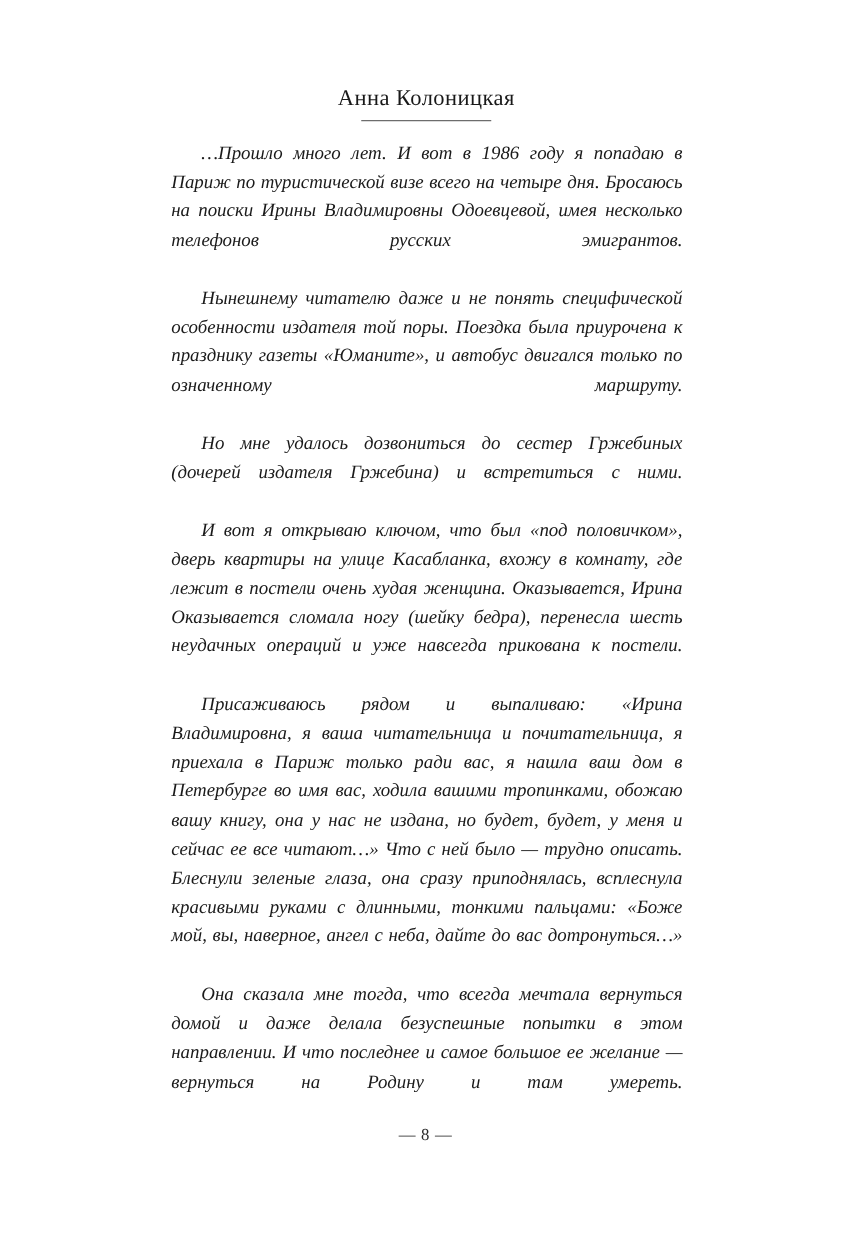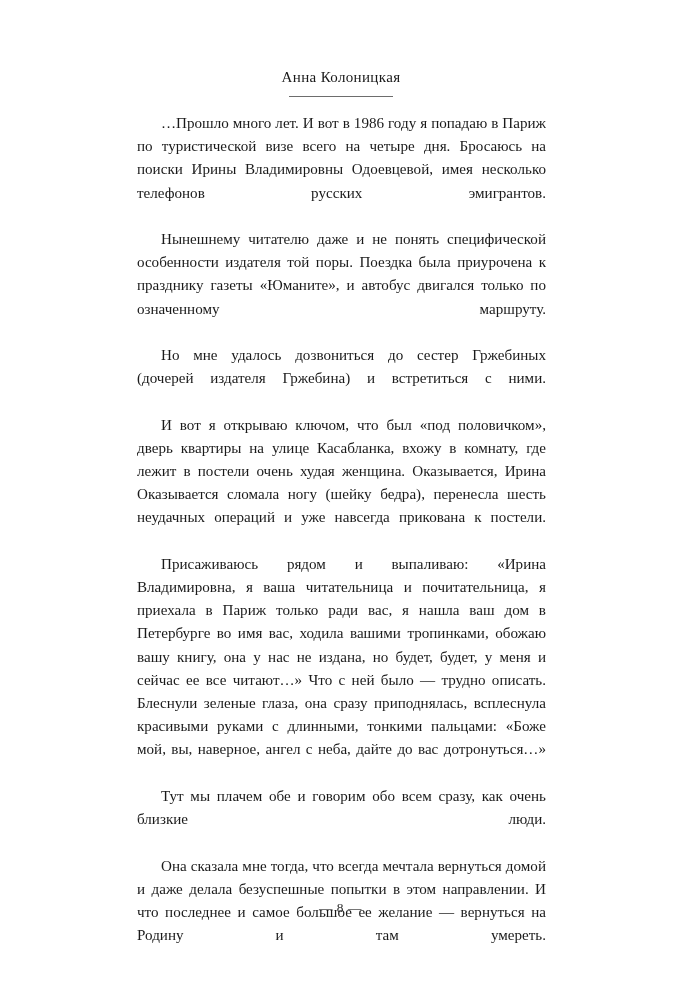--- a/index.html
+++ b/index.html
@@ -27,21 +27,21 @@
 
   
   .running-head {
     position: absolute;
     left: 137px;
     top: 68px;
     width: 408px;
     text-align: center;
   }
   .running-head-title {
-    font-size: 15px;
+    font-size: 18px;
     letter-spacing: 0.35px;
     color: #191919;
     line-height: 1.2;
     display: block;
   }
   .head-rule {
     position: absolute;
     left: 289px;
     top: 96px;
     width: 104px;
@@ -60,20 +60,21 @@
   p.para {
     margin: 0;
     text-align: justify;
     text-justify: inter-word;
     font-size: 15.1px;
     line-height: 23.2px;
     text-indent: 24px;
     color: #1a1a1a;
     hyphens: manual;
     word-spacing: 0.1px;
+    font-style: italic;
   }
 
   
   p.para::after {
     content: "";
     display: inline-block;
     width: 100%;
   }
 
   
@@ -97,20 +98,19 @@
     <span class="running-head-title">Анна Колоницкая</span>
   </div>
   <div class="head-rule"></div>
 
   <div class="text-column">
     <p class="para">…Прошло много лет. И вот в 1986 году я попадаю в Париж по туристической визе всего на четыре дня. Бросаюсь на поиски Ирины Владимировны Одоевцевой, имея несколько телефонов русских эмигрантов.</p>
     <p class="para">Нынешнему читателю даже и не понять специфической особенности издателя той поры. Поездка была приурочена к празднику газеты «Юманите», и автобус двигался только по означенному маршруту.</p>
     <p class="para">Но мне удалось дозвониться до сестер Гржебиных (дочерей издателя Гржебина) и встретиться с ними.</p>
     <p class="para">И вот я открываю ключом, что был «под половичком», дверь квартиры на улице Касабланка, вхожу в комнату, где лежит в постели очень худая женщина. Оказывается, Ирина Оказывается сломала ногу (шейку бедра), перенесла шесть неудачных операций и уже навсегда прикована к постели.</p>
     <p class="para">Присаживаюсь рядом и выпаливаю: «Ирина Владимировна, я ваша читательница и почитательница, я приехала в Париж только ради вас, я нашла ваш дом в Петербурге во имя вас, ходила вашими тропинками, обожаю вашу книгу, она у нас не издана, но будет, будет, у меня и сейчас ее все читают…» Что с ней было — трудно описать. Блеснули зеленые глаза, она сразу приподнялась, всплеснула красивыми руками с длинными, тонкими пальцами: «Боже мой, вы, наверное, ангел с неба, дайте до вас дотронуться…»</p>
-    <p class="para">Тут мы плачем обе и говорим обо всем сразу, как очень близкие люди.</p>
     <p class="para">Она сказала мне тогда, что всегда мечтала вернуться домой и даже делала безуспешные попытки в этом направлении. И что последнее и самое большое ее желание — вернуться на Родину и там умереть.</p>
 
   </div>
 
   <div class="folio">— 8 —</div>
 
 </div>
 
 </body></html>

